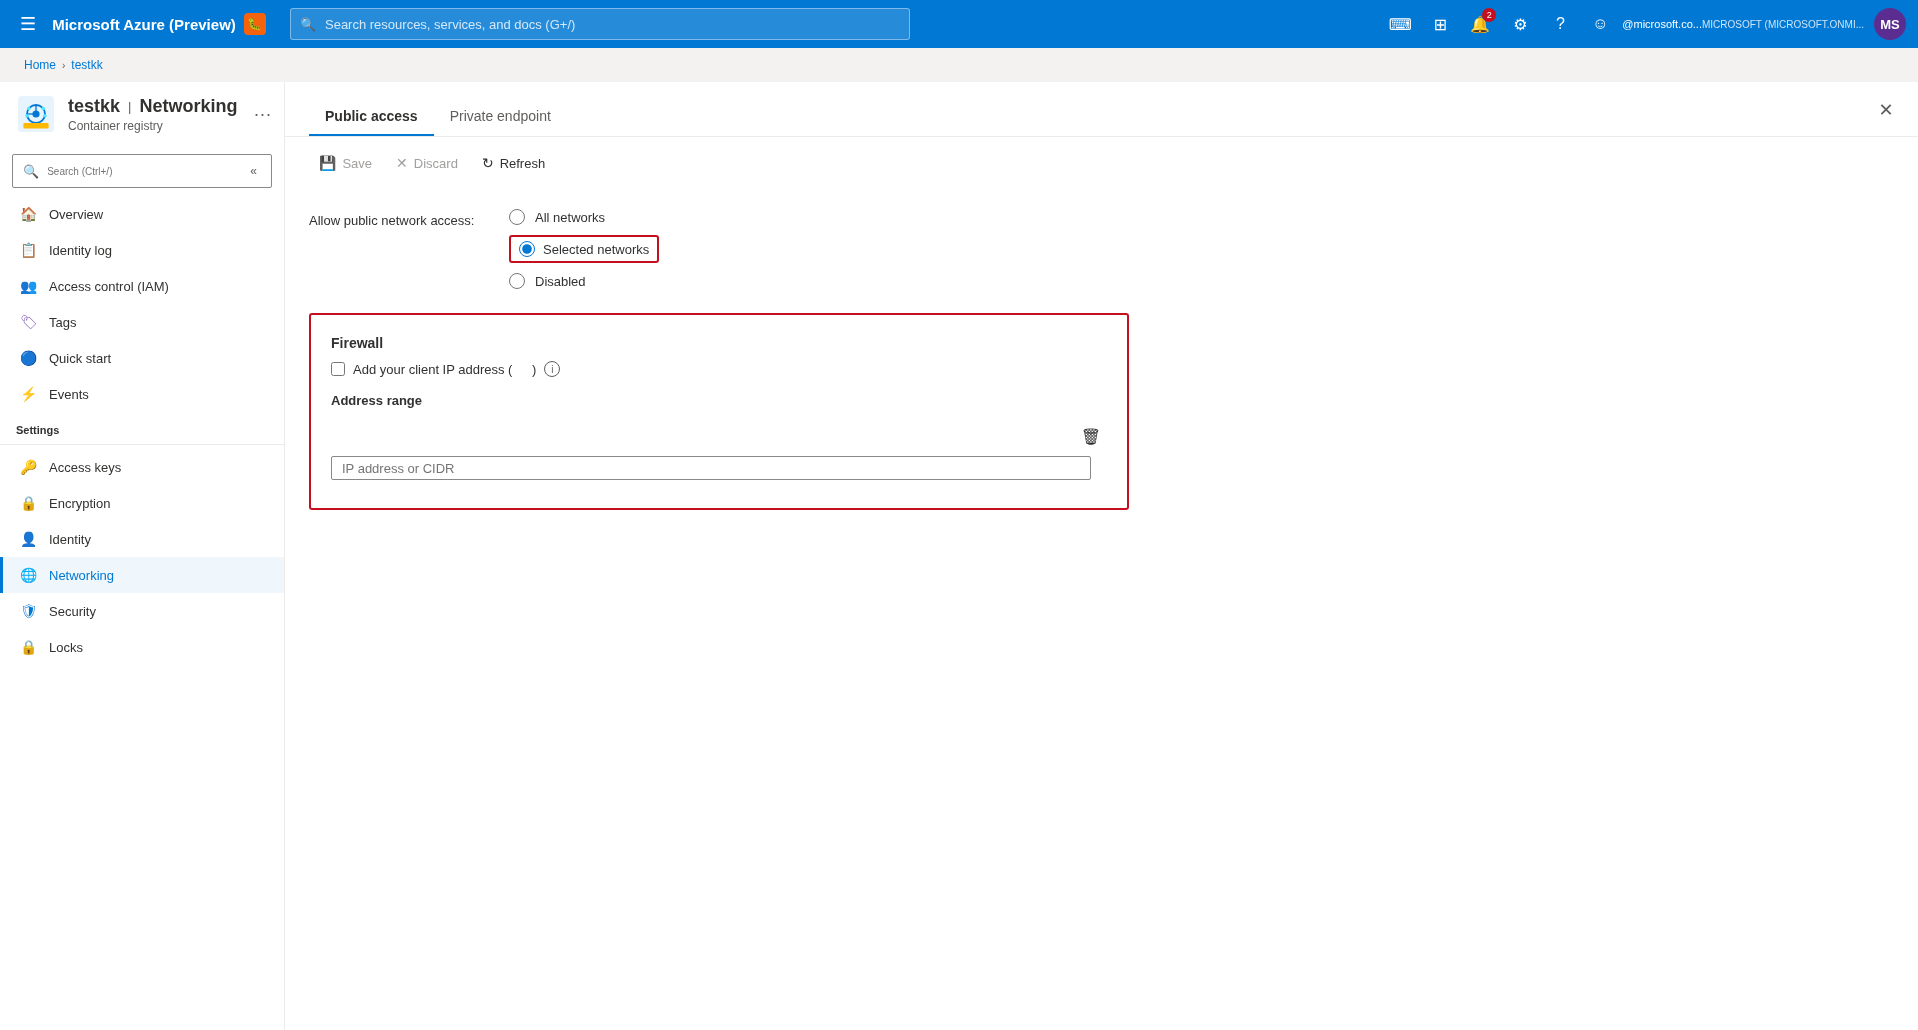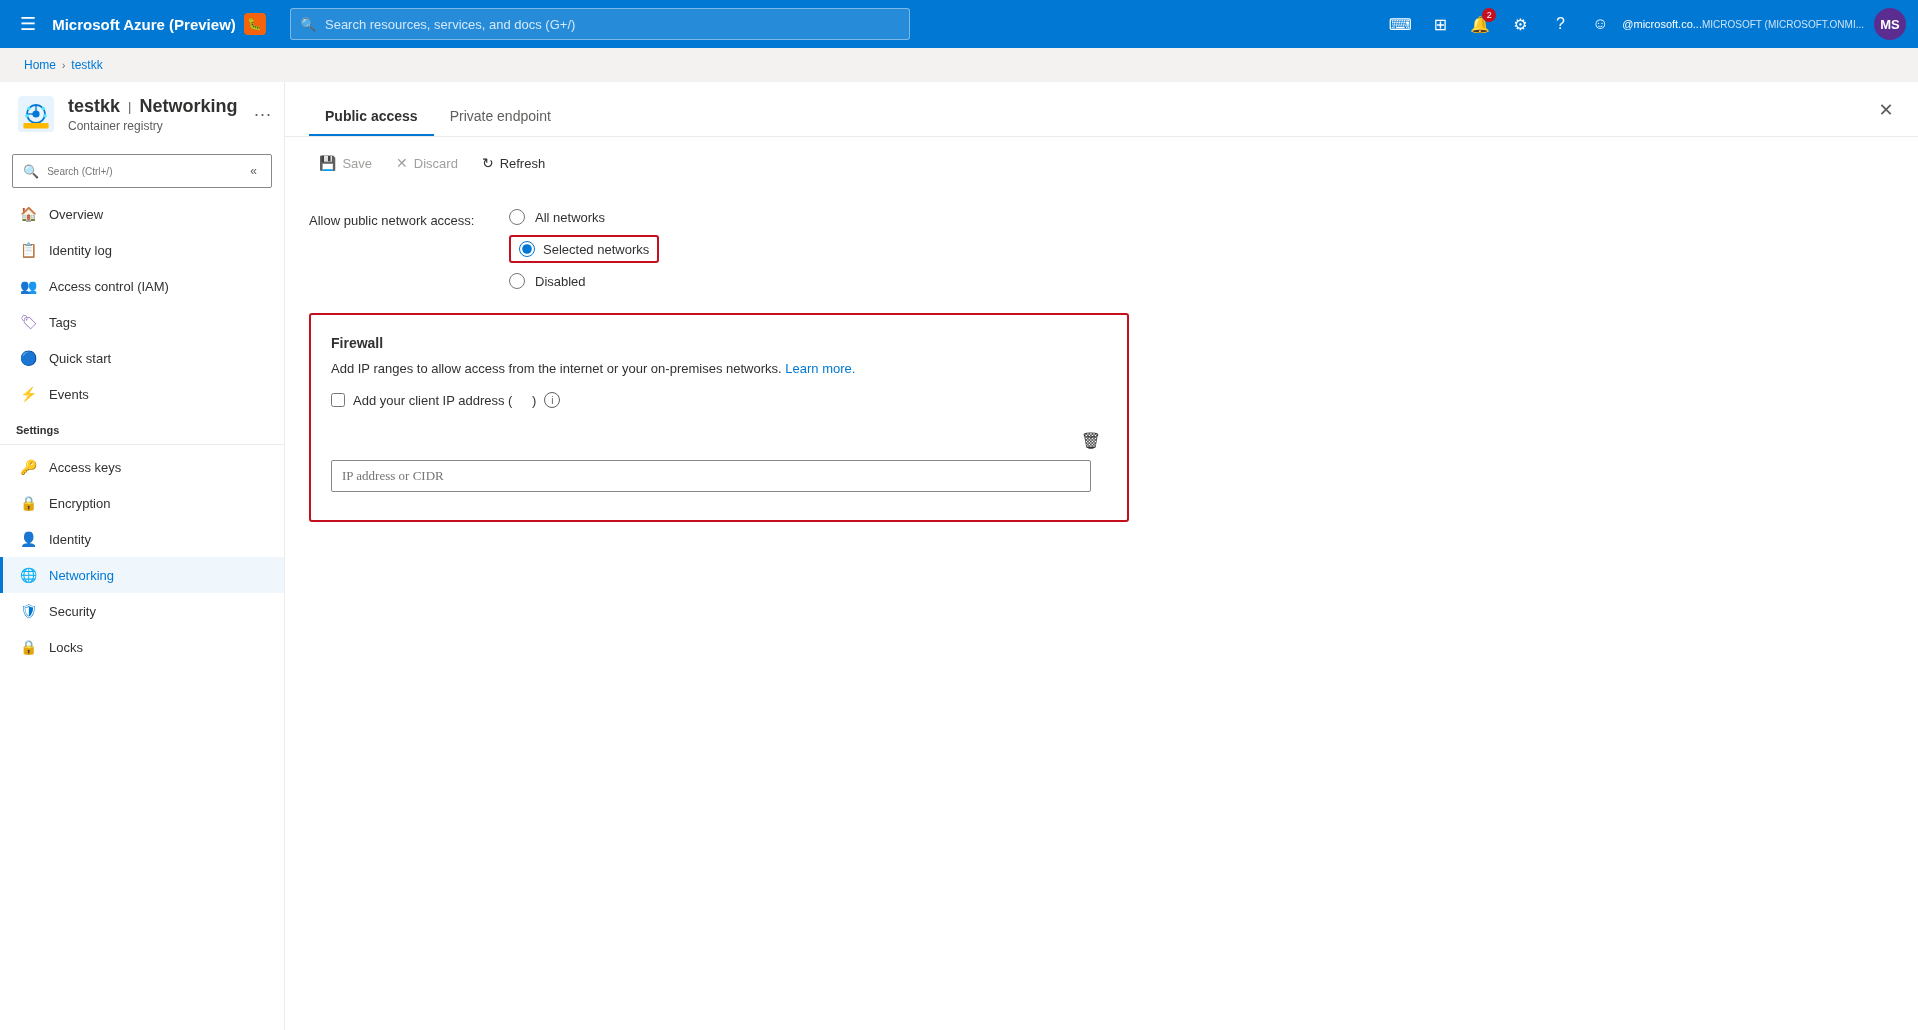--- a/index.html
+++ b/index.html
@@ -351,29 +351,28 @@
     }
 
     .address-range-row {
       display: flex;
       align-items: center;
       gap: 8px;
       margin-bottom: 8px;
     }
     .address-input {
       flex: 1;
-      height: 32px;
+      height: 24px;
       border: 1px solid #8a8886;
       border-radius: 2px;
       padding: 0 10px;
       font-size: 13px;
       color: #605e5c;
       outline: none;
       max-width: 760px;
-      font-family: Liberation Serif, serif;
     }
     .delete-btn {
       width: 32px; height: 32px;
       display: flex; align-items: center; justify-content: center;
       cursor: pointer;
       color: #323130;
       border-radius: 2px;
       font-size: 16px;
     }
 
@@ -558,33 +557,30 @@
             </label>
             <label class="radio-item">
               <input type="radio" name="network-access" style="">
               <span>Disabled</span>
             </label>
           </div>
         </div>
 
         <div class="firewall-box">
           <div class="firewall-title">Firewall</div>
-          <div class="firewall-desc">
-            <span>Add IP ranges to allow access from the internet or your on-premises networks.</span>
-            <a>Learn more.</a>
-          </div>
 
           <div class="checkbox-row">
             <input type="checkbox" style="">
             <span class="checkbox-label">Add your client IP address (</span>
             <span style="color:#605e5c;">&nbsp;</span>
             <span class="checkbox-label">)</span>
             <span class="info-icon">i</span>
           </div>
 
+          <div class="address-range-label">Address range</div>
 
           <div class="delete-row">
             <span class="delete-btn">🗑</span>
           </div>
 
           <div class="address-range-row">
             <input type="text" class="address-input" placeholder="IP address or CIDR" style="">
           </div>
         </div>
       </div>

